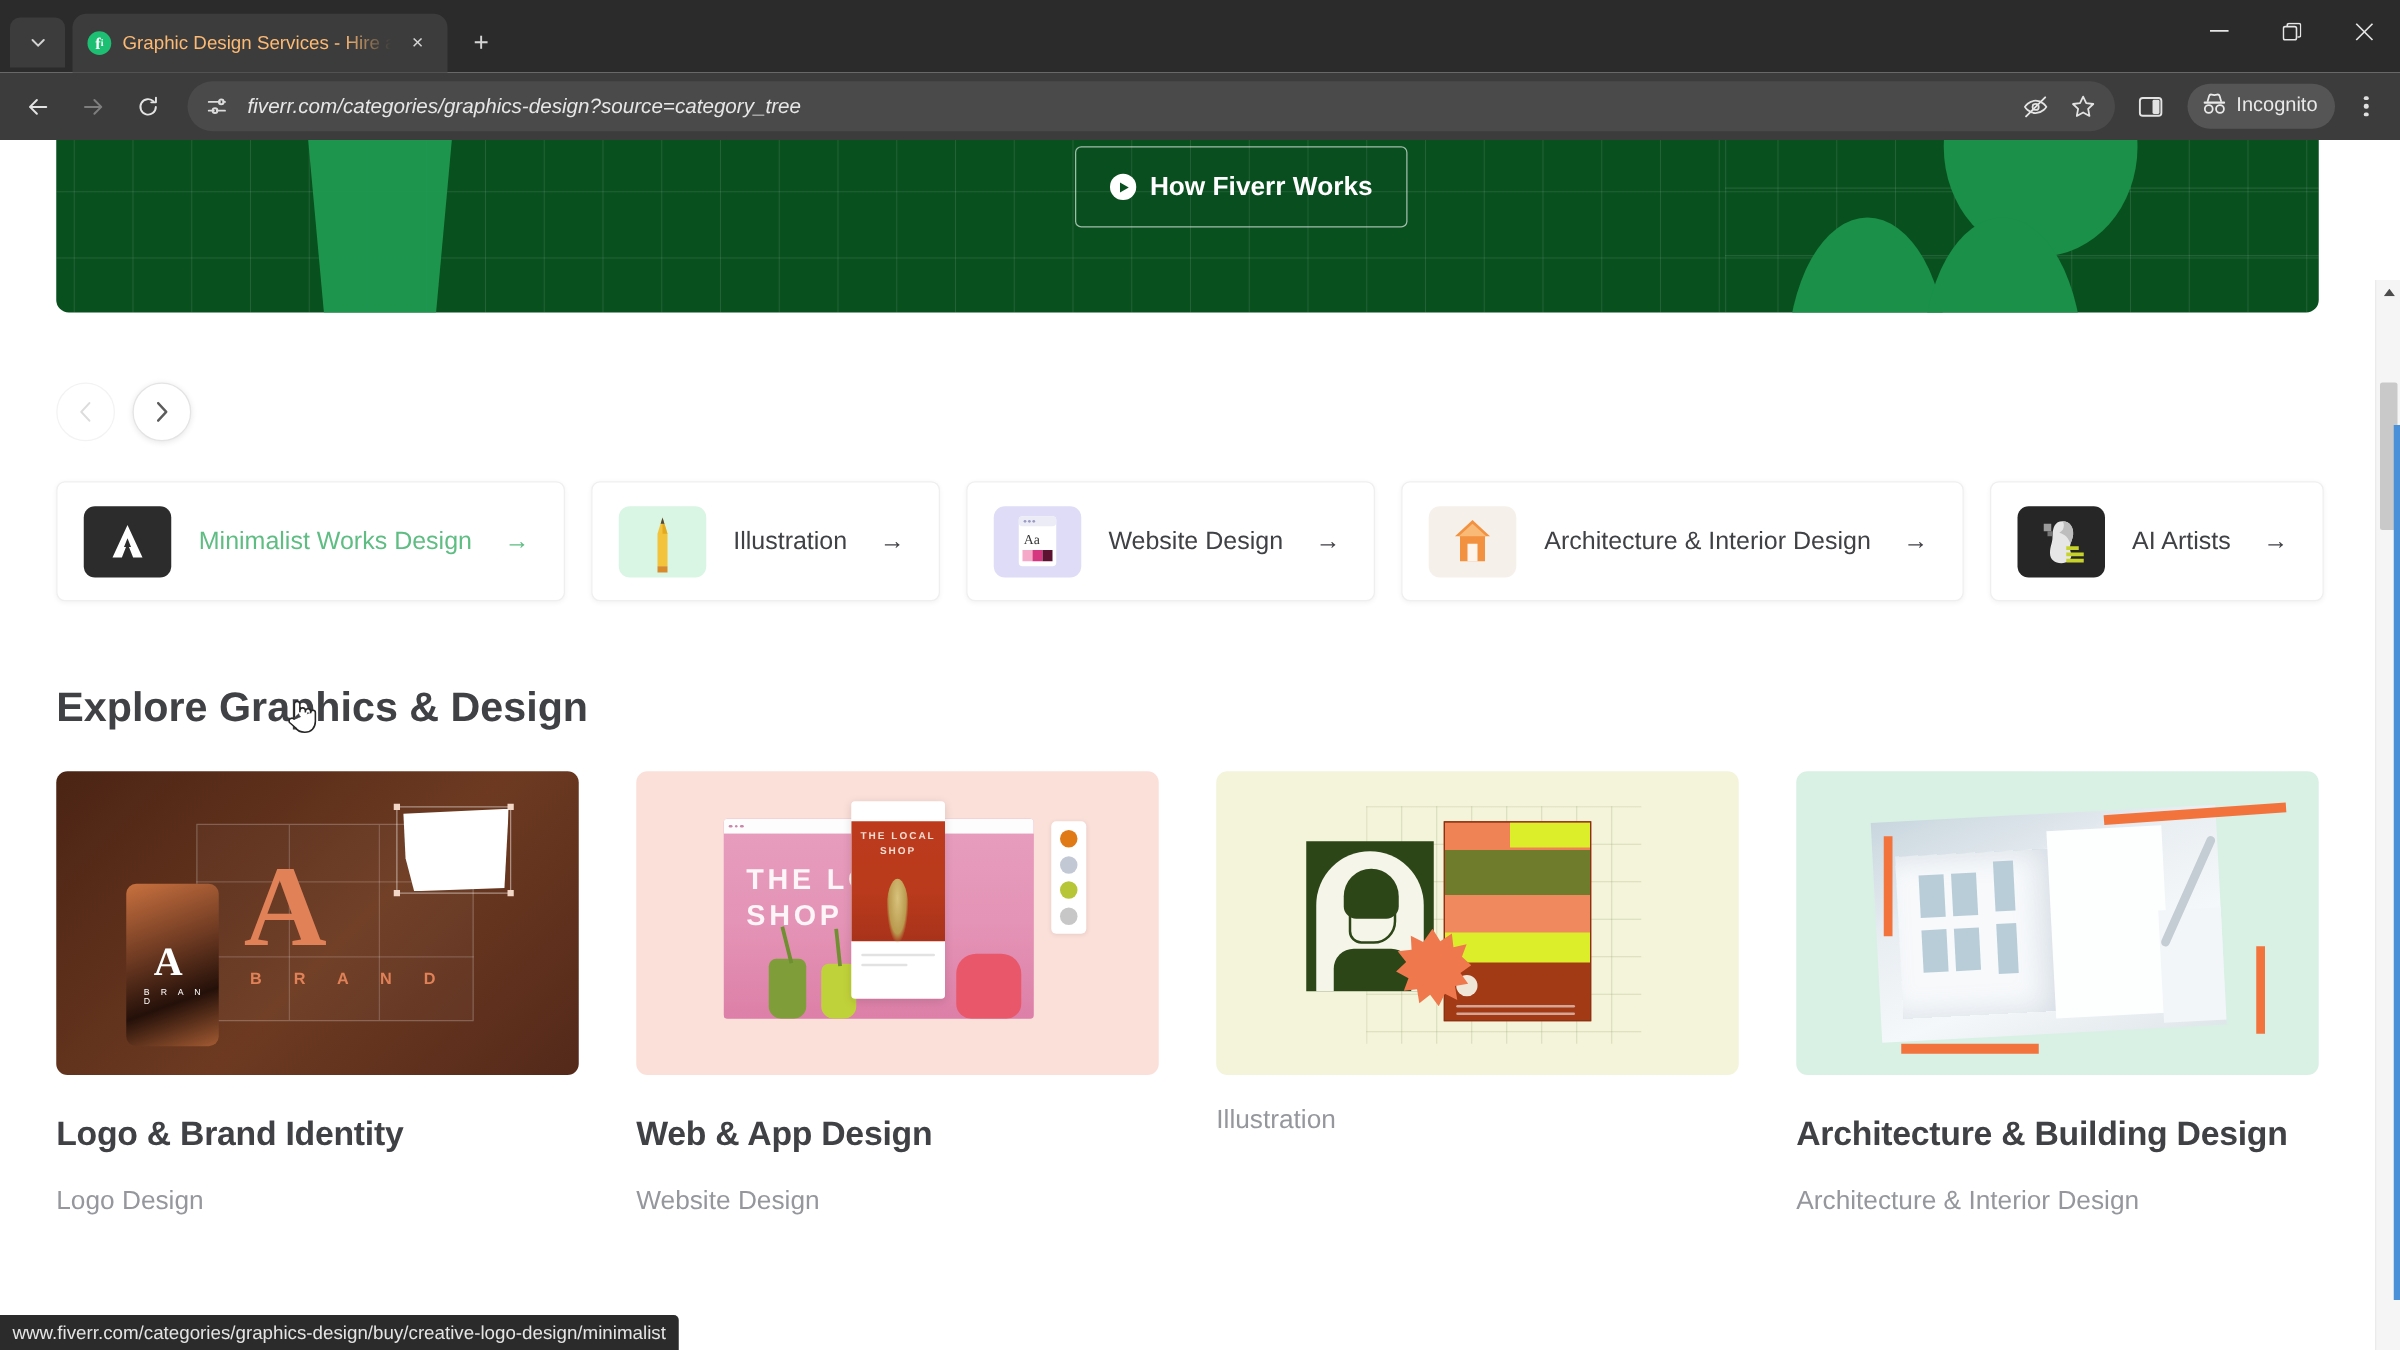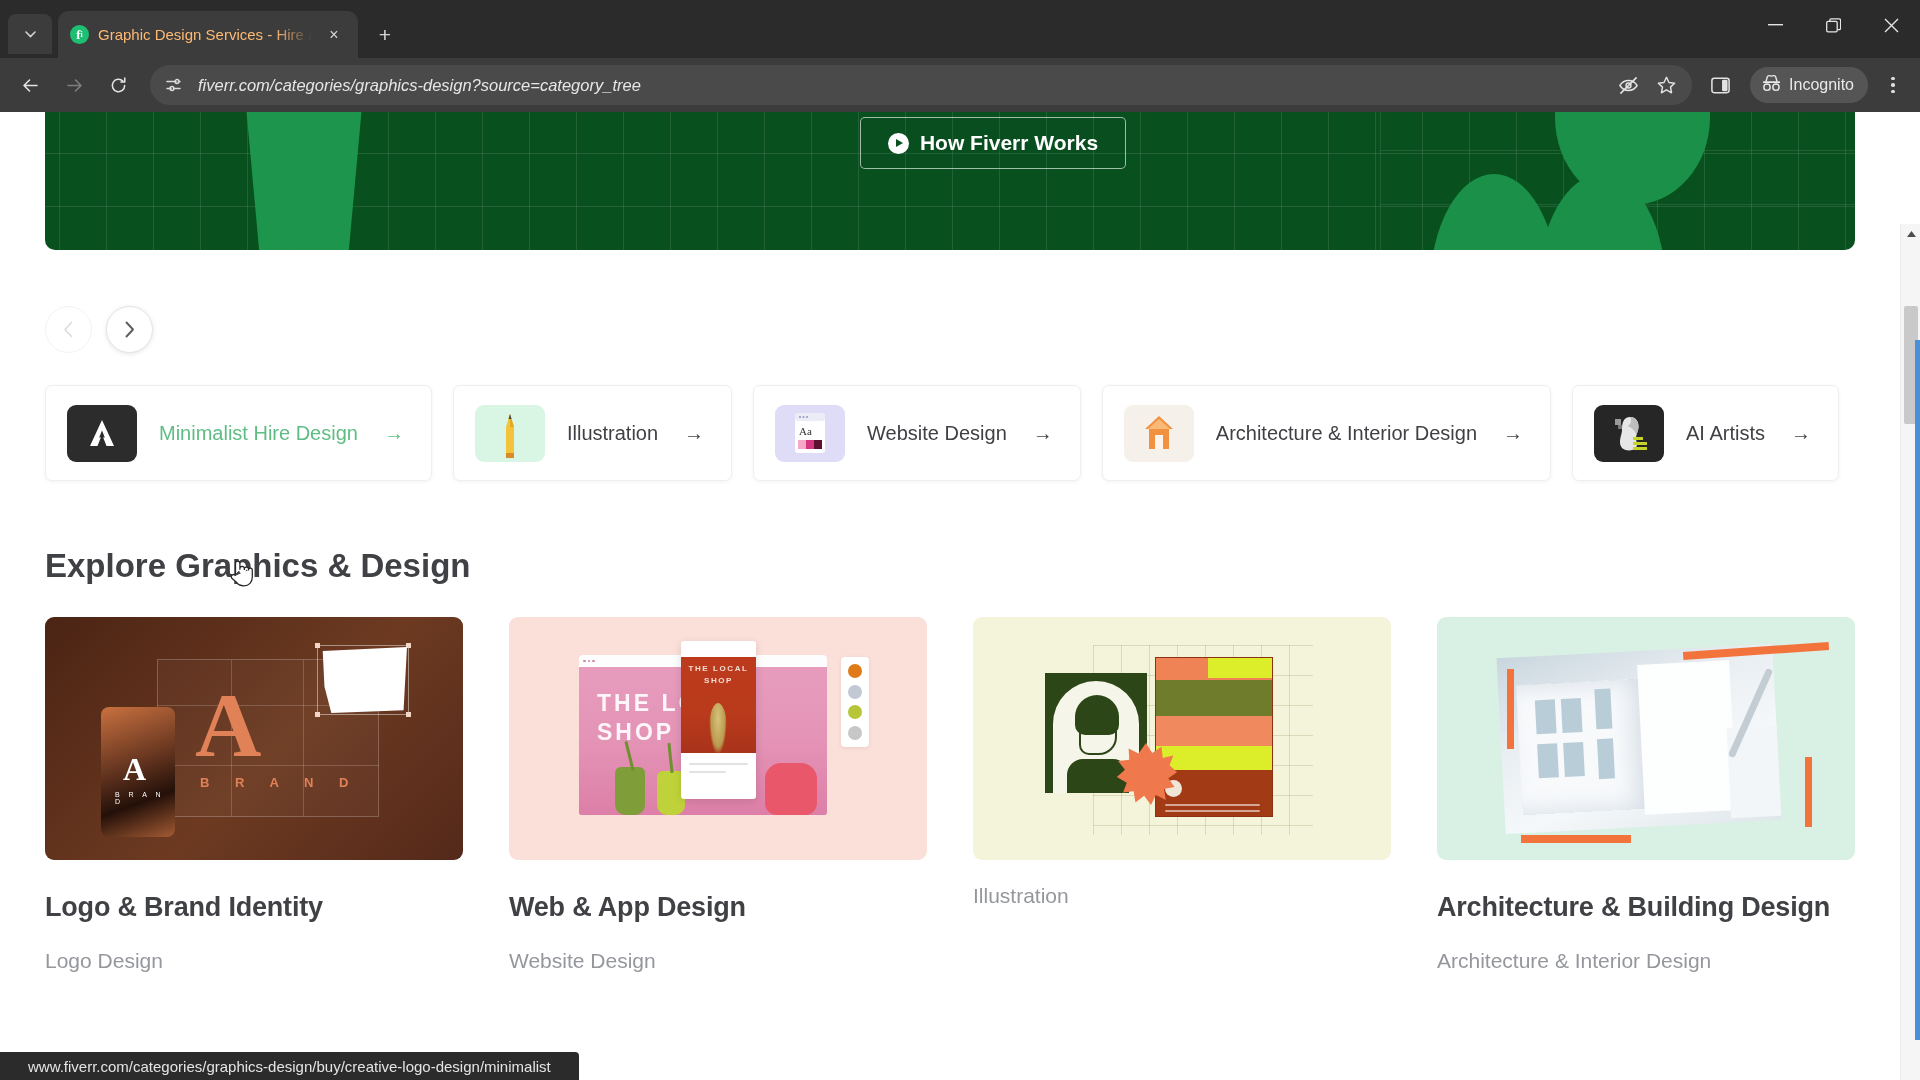--- a/index.html
+++ b/index.html
@@ -149,21 +149,21 @@
   .hero-lobe.c { left: 1510px; top: -82px; width: 155px; height: 175px; border-radius: 50%; }
   .hero-panel-right {
     position: absolute; left: 1335px; top: 0; width: 565px; height: 138px;
     border-left: 1px solid rgba(255,255,255,.09);
   }
   .hero-hline {
     position: absolute; left: 1335px; width: 565px; height: 1px; background: rgba(255,255,255,.10);
   }
   .how-works-btn {
     position: absolute; left: 815px; top: 5px;
-    width: 266px; height: 52px;
+    width: 266px; height: 65px;
     border: 1px solid rgba(255,255,255,.62);
     border-radius: 5px;
     display: flex; align-items: center; justify-content: center; gap: 11px;
     color: #ffffff; font-size: 21px; font-weight: bold;
     background: rgba(0,0,0,.02);
   }
   .play-circle {
     width: 21px; height: 21px; border-radius: 50%; background: #fff;
     display: flex; align-items: center; justify-content: center; flex: 0 0 auto;
   }
@@ -412,21 +412,21 @@
   .art4 .o4 { left: 368px; top: 140px; width: 7px; height: 70px; }
   .art4 .pole {
     position: absolute; left: 310px; top: 48px; width: 7px; height: 96px;
     background: #c3cdd3; transform: rotate(24deg); border-radius: 4px;
   }
 
   
   .statusbar {
     position: absolute; left: 0; bottom: 0;
     height: 28px; background: #2b2b2b;
-    display: flex; align-items: center; padding: 0 28px;
+    display: flex; align-items: center; padding: 0 10px;
     color: #e4e4e4; font-size: 15px; border-radius: 0 4px 0 0;
     z-index: 40;
   }
 
   
   .scrollbar {
     position: absolute; right: 0; top: 112px; width: 20px; height: 968px;
     background: #f5f5f5; border-left: 1px solid #ebebeb; z-index: 30;
   }
   .sb-arrow {
@@ -592,21 +592,21 @@
 
       <div class="pop-row">
 
         <div class="pop-card hovered">
           <span class="pop-thumb th-logo">
             <svg width="30" height="32" viewBox="0 0 30 32">
                 <path d="M15 3L27 29h-7.5L15 17.5 10.5 29H3z" fill="#fff"></path>
                 <path d="M15 13.5l2.8 7h-5.6z" fill="#2c2c2c"></path>
               </svg>
           </span>
-          <span class="pop-label">Minimalist Hire Design</span>
+          <span class="pop-label">Minimalist Works Design</span>
           <span class="pop-arrow">→</span>
         </div>
 
         <div class="pop-card">
           <span class="pop-thumb th-illu">
             <svg width="22" height="50" viewBox="0 0 22 50">
                 <path d="M11 2l4 13v26H7V15z" fill="#f3c33c"></path>
                 <path d="M11 2l4 13h-4z" fill="#e3a91f"></path>
                 <path d="M7 41h8v5H7z" fill="#d98b2b"></path>
                 <path d="M11 2l-1.5 5h3z" fill="#4a4a4a"></path>

